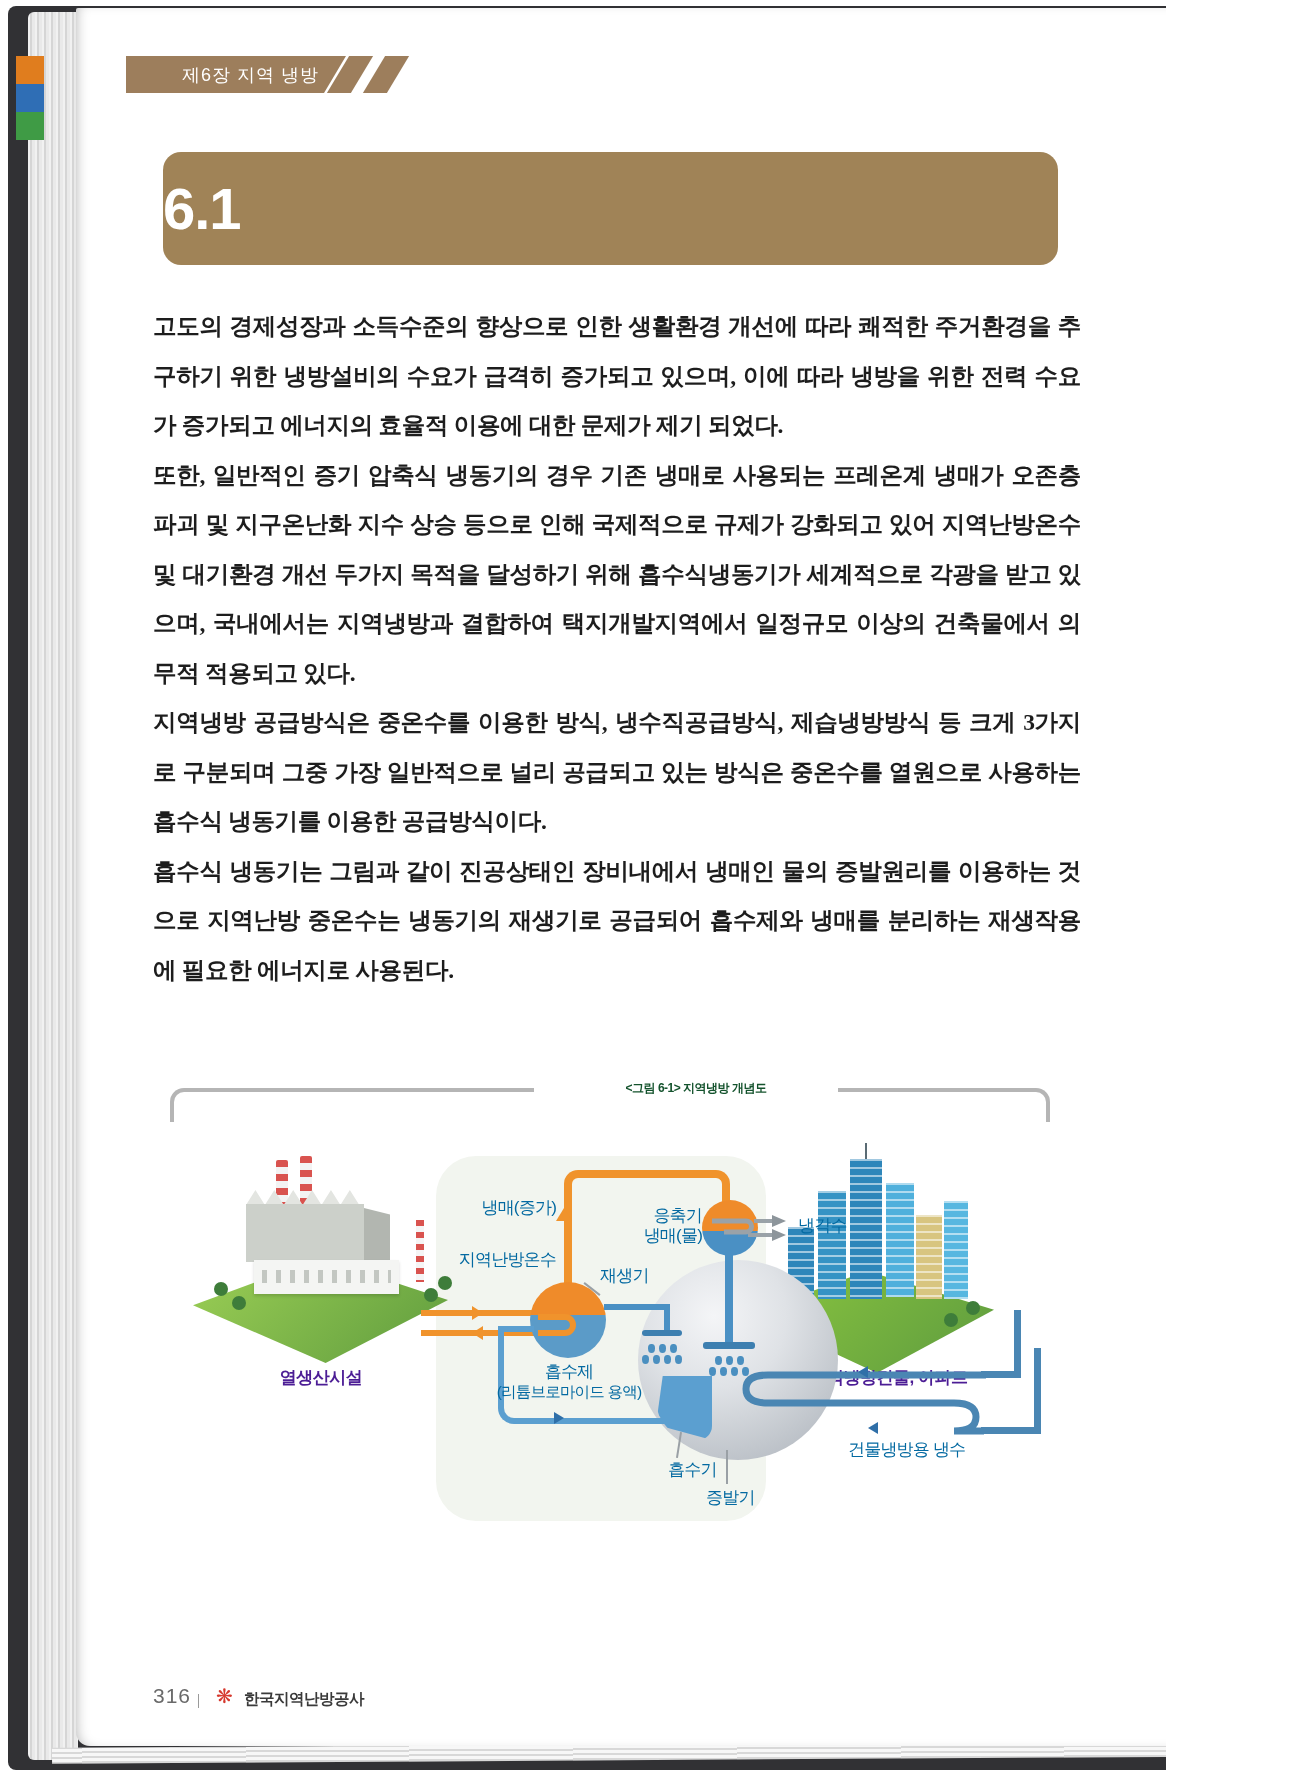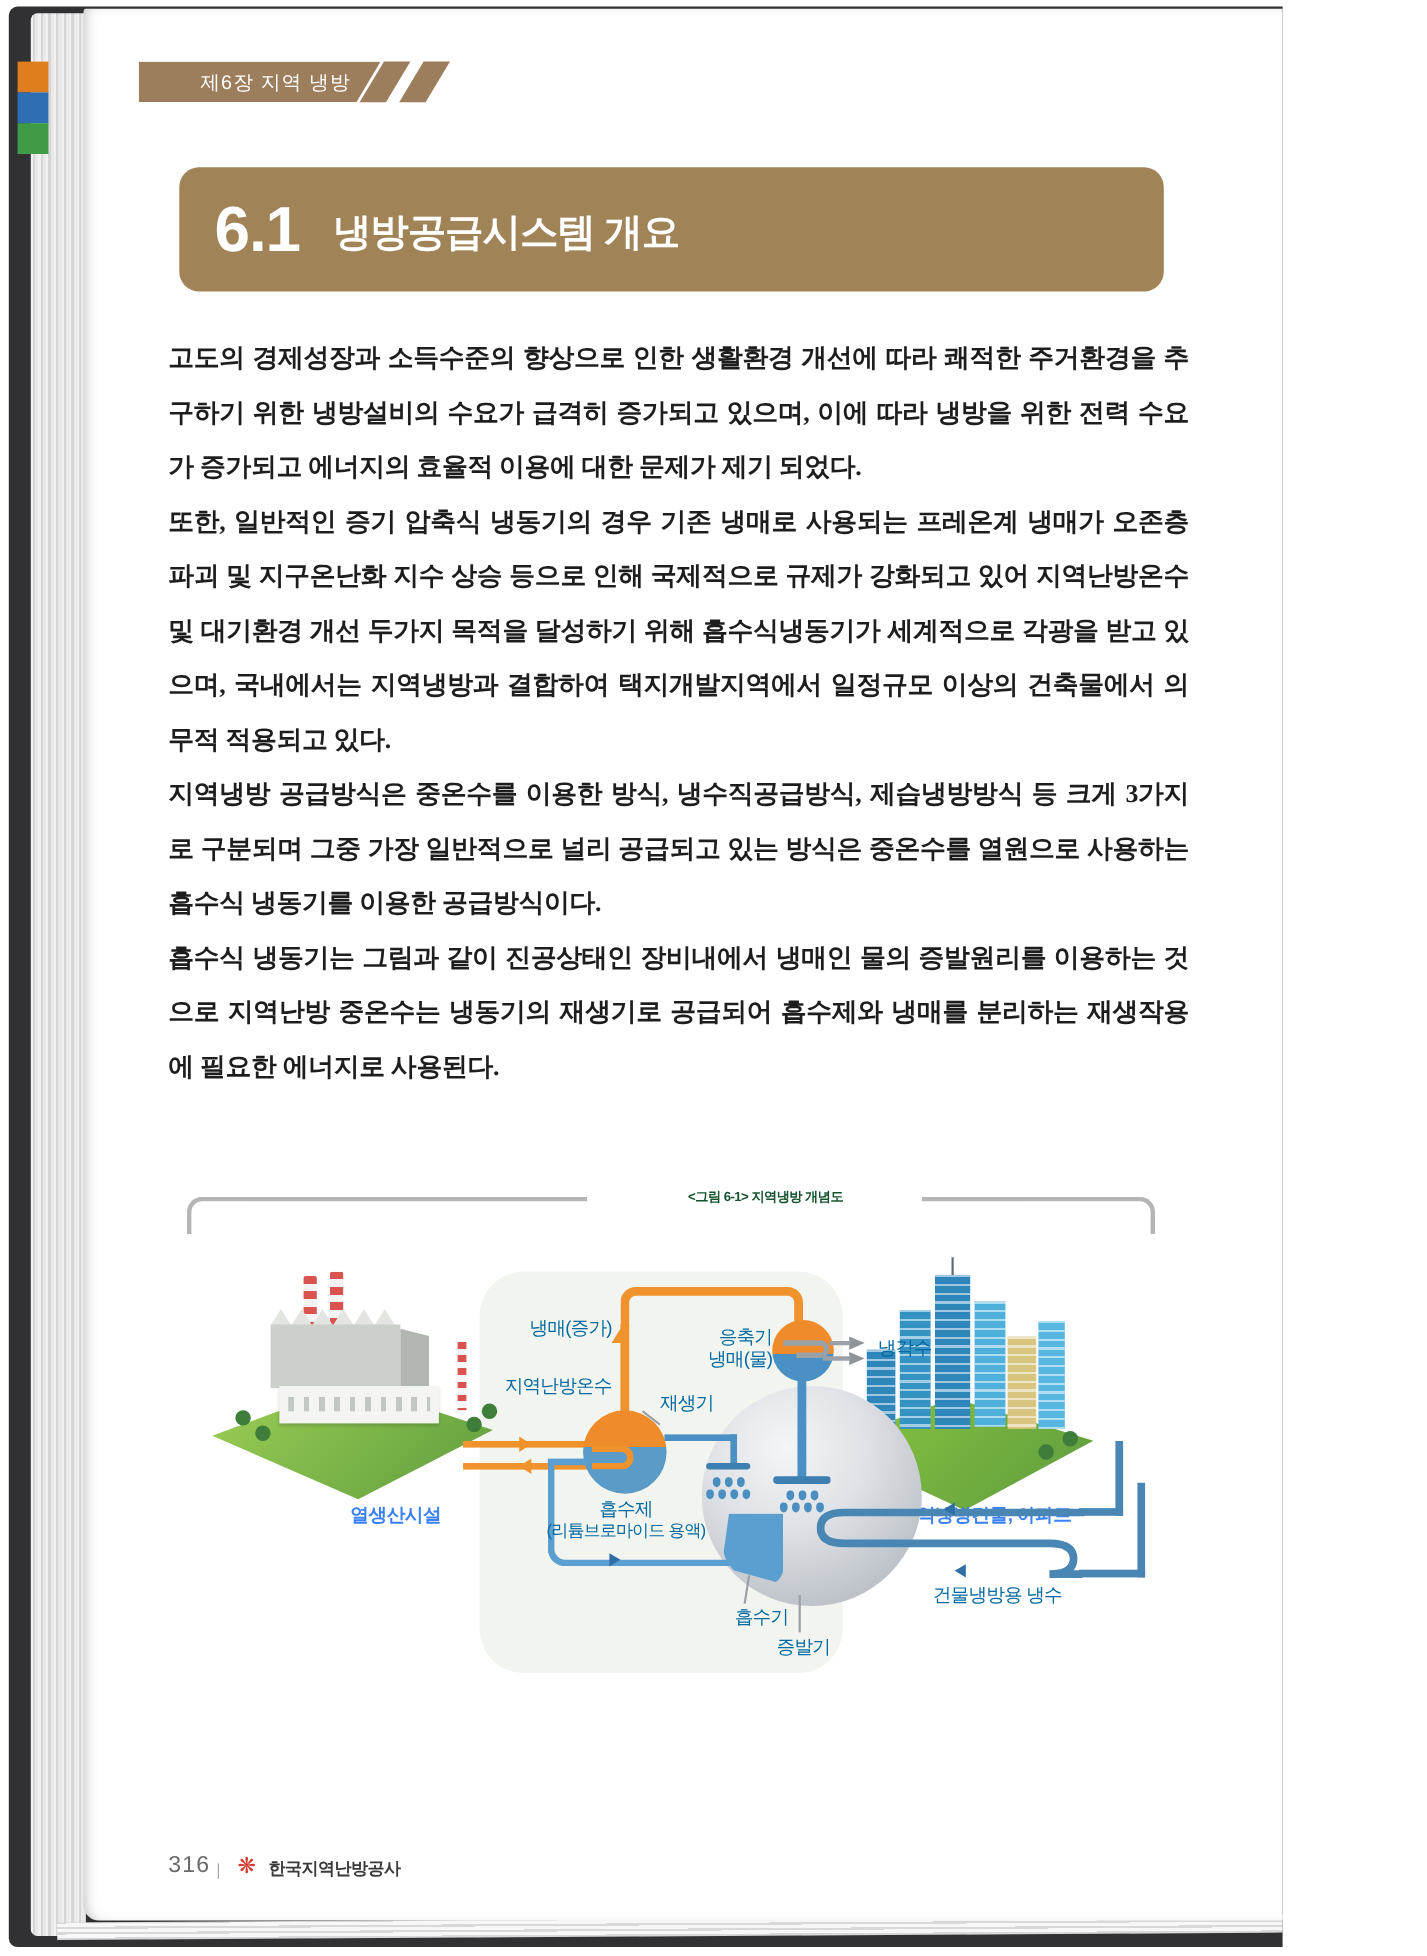--- a/index.html
+++ b/index.html
@@ -20,40 +20,40 @@
   .page{position:absolute;left:76px;top:8px;width:1212px;height:1738px;background:#ffffff;
         border-radius:2px 2px 6px 14px;box-shadow:inset 7px 0 14px -8px rgba(0,0,0,.35);}
   
   .chapter-bar{position:absolute;left:50px;top:48px;width:220px;height:37px;background:#9d7e5c;
       clip-path:polygon(0 0,100% 0,calc(100% - 22px) 100%,0 100%);
       color:#fff;font-size:18px;font-weight:500;letter-spacing:1px;
       display:flex;align-items:center;padding-left:56px;box-sizing:border-box;}
   .slash{position:absolute;top:48px;width:24px;height:37px;background:#9d7e5c;transform:skewX(-31deg);}
   
   .section-box{position:absolute;left:87px;top:144px;width:895px;height:113px;background:#a08357;
-      border-radius:18px;display:flex;align-items:center;gap:30px;padding-left:32px;
+      border-radius:18px;display:flex;align-items:center;gap:30px;
       box-sizing:border-box;color:#fff;}
   .section-num{font-size:58px;font-weight:800;letter-spacing:-1px;}
   .section-title{font-size:35px;font-weight:600;letter-spacing:-1px;padding-top:6px;}
   
   .body-text{position:absolute;left:77px;top:294px;width:928px;color:#1d1d1d;
       font-family:"Liberation Serif",serif;font-size:23.5px;line-height:49.5px;
       text-align:justify;word-break:break-all;letter-spacing:-0.3px;}
   .body-text p{margin:0;font-weight:bold;}
   
   .cap-line-l{position:absolute;left:94px;top:1080px;width:360px;height:30px;
       border-top:4px solid #b5b5b5;border-left:4px solid #b5b5b5;border-top-left-radius:14px;}
   .cap-line-r{position:absolute;left:762px;top:1080px;width:208px;height:30px;
       border-top:4px solid #b5b5b5;border-right:4px solid #b5b5b5;border-top-right-radius:14px;}
   .fig-caption{position:absolute;left:470px;top:1072px;width:300px;text-align:center;
       font-size:12px;font-weight:700;color:#14532d;letter-spacing:-0.5px;}
   
   .panel{position:absolute;left:360px;top:1148px;width:330px;height:365px;background:#f2f5ef;border-radius:40px;}
   .lbl{position:absolute;font-size:17px;font-weight:500;color:#0369a1;letter-spacing:-0.8px;line-height:20px;}
-  .site-lbl{position:absolute;font-size:17px;font-weight:700;color:#3b82f6;letter-spacing:-0.5px;text-align:right;}
+  .site-lbl{position:absolute;font-size:17px;font-weight:700;color:#4c1d95;letter-spacing:-0.5px;text-align:center;}
   .circle{position:absolute;border-radius:50%;}
   .gen{left:454px;top:1274px;width:76px;height:76px;
        background:linear-gradient(#ef8b2a 0 44%,#5b9bc8 44% 100%);}
   .cond{left:626px;top:1192px;width:56px;height:56px;
        background:linear-gradient(#ef8b2a 0 56%,#4a90c4 56% 100%);}
   .sphere{left:562px;top:1252px;width:200px;height:200px;
        background:radial-gradient(circle at 38% 28%,#f4f5f7 0%,#dfe2e6 38%,#c2c7cd 72%,#aab0b9 100%);}
   .sphere-wedge{position:absolute;left:580px;top:1368px;width:56px;height:64px;background:#5b9fd0;
        clip-path:polygon(12% 0,100% 0,100% 100%,0 76%);border-radius:0 0 14px 40px;}
   .opipe{position:absolute;background:#f0932c;}
@@ -127,21 +127,20 @@
   <div class="page">
 
     <div class="chapter-bar">
       <span>제6장 지역 냉방</span>
     </div>
     <div class="slash" style="left:262px;"></div>
     <div class="slash" style="left:298px;"></div>
 
     <div class="section-box">
       <span class="section-num">6.1</span>
-      <span class="section-title">냉방공급시스템 개요</span>
     </div>
 
     <div class="body-text">
       <p>고도의 경제성장과 소득수준의 향상으로 인한 생활환경 개선에 따라 쾌적한 주거환경을 추구하기 위한 냉방설비의 수요가 급격히 증가되고 있으며, 이에 따라 냉방을 위한 전력 수요가 증가되고 에너지의 효율적 이용에 대한 문제가 제기 되었다.</p>
       <p>또한, 일반적인 증기 압축식 냉동기의 경우 기존 냉매로 사용되는 프레온계 냉매가 오존층 파괴 및 지구온난화 지수 상승 등으로 인해 국제적으로 규제가 강화되고 있어 지역난방온수 및 대기환경 개선 두가지 목적을 달성하기 위해 흡수식냉동기가 세계적으로 각광을 받고 있으며, 국내에서는 지역냉방과 결합하여 택지개발지역에서 일정규모 이상의 건축물에서 의무적 적용되고 있다.</p>
       <p>지역냉방 공급방식은 중온수를 이용한 방식, 냉수직공급방식, 제습냉방방식 등 크게 3가지로 구분되며 그중 가장 일반적으로 널리 공급되고 있는 방식은 중온수를 열원으로 사용하는 흡수식 냉동기를 이용한 공급방식이다.</p>
       <p>흡수식 냉동기는 그림과 같이 진공상태인 장비내에서 냉매인 물의 증발원리를 이용하는 것으로 지역난방 중온수는 냉동기의 재생기로 공급되어 흡수제와 냉매를 분리하는 재생작용에 필요한 에너지로 사용된다.</p>
     </div>
 
     <div class="cap-line-l"></div>

